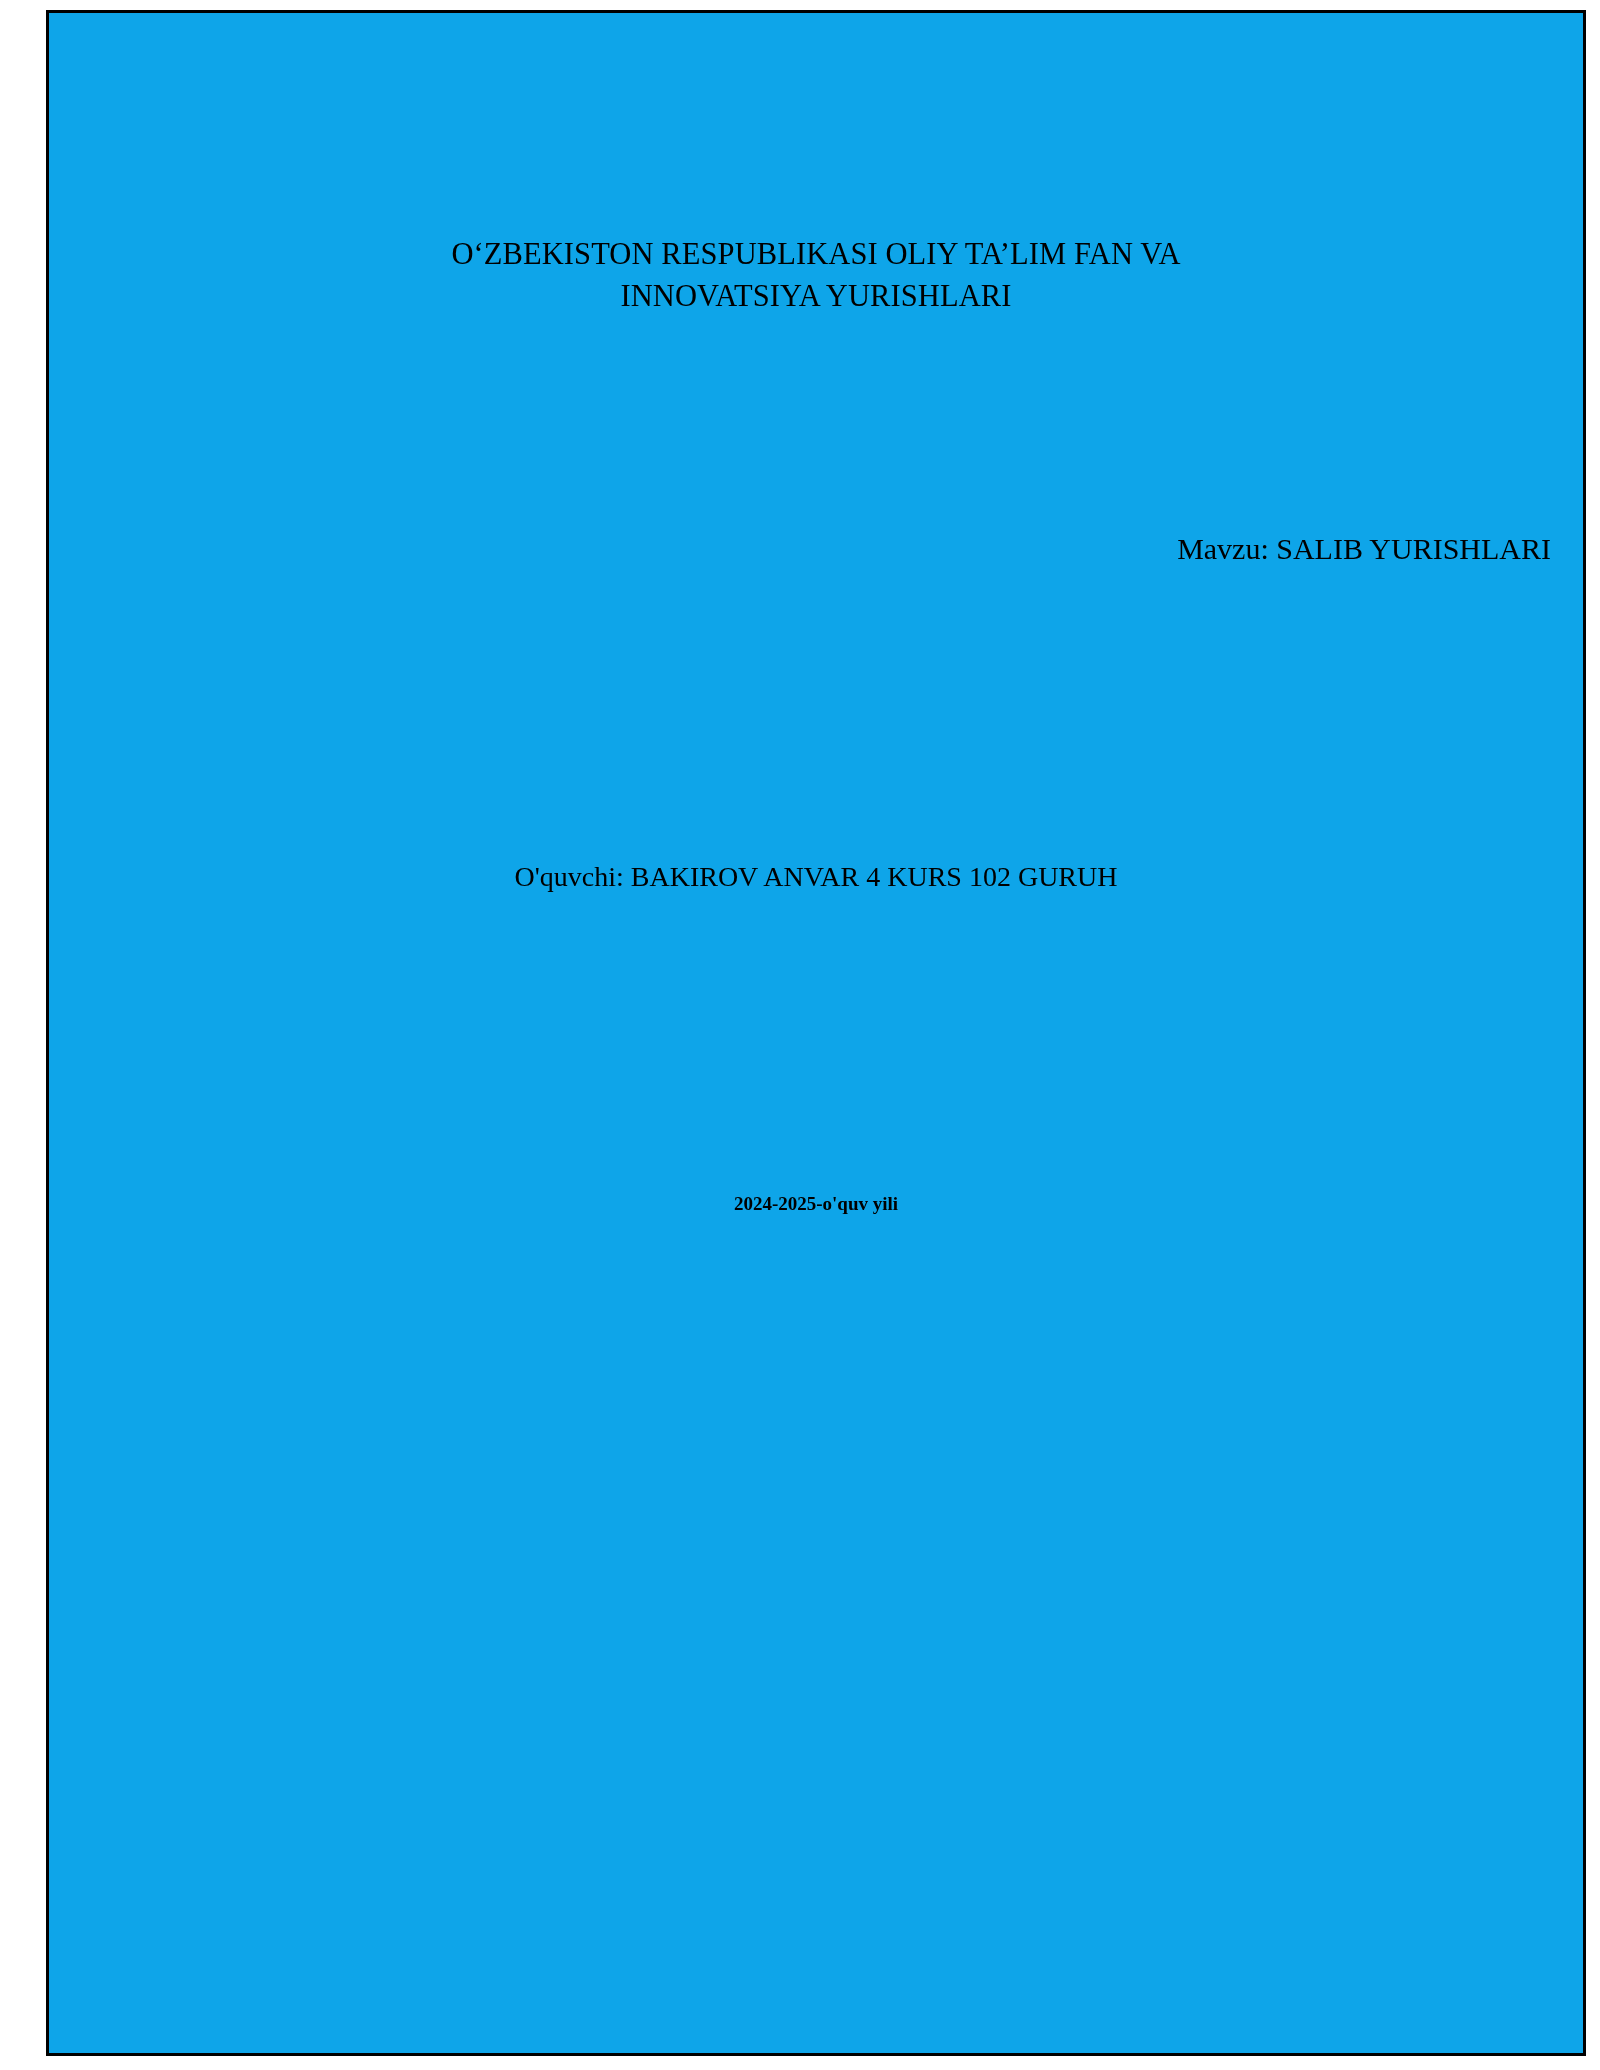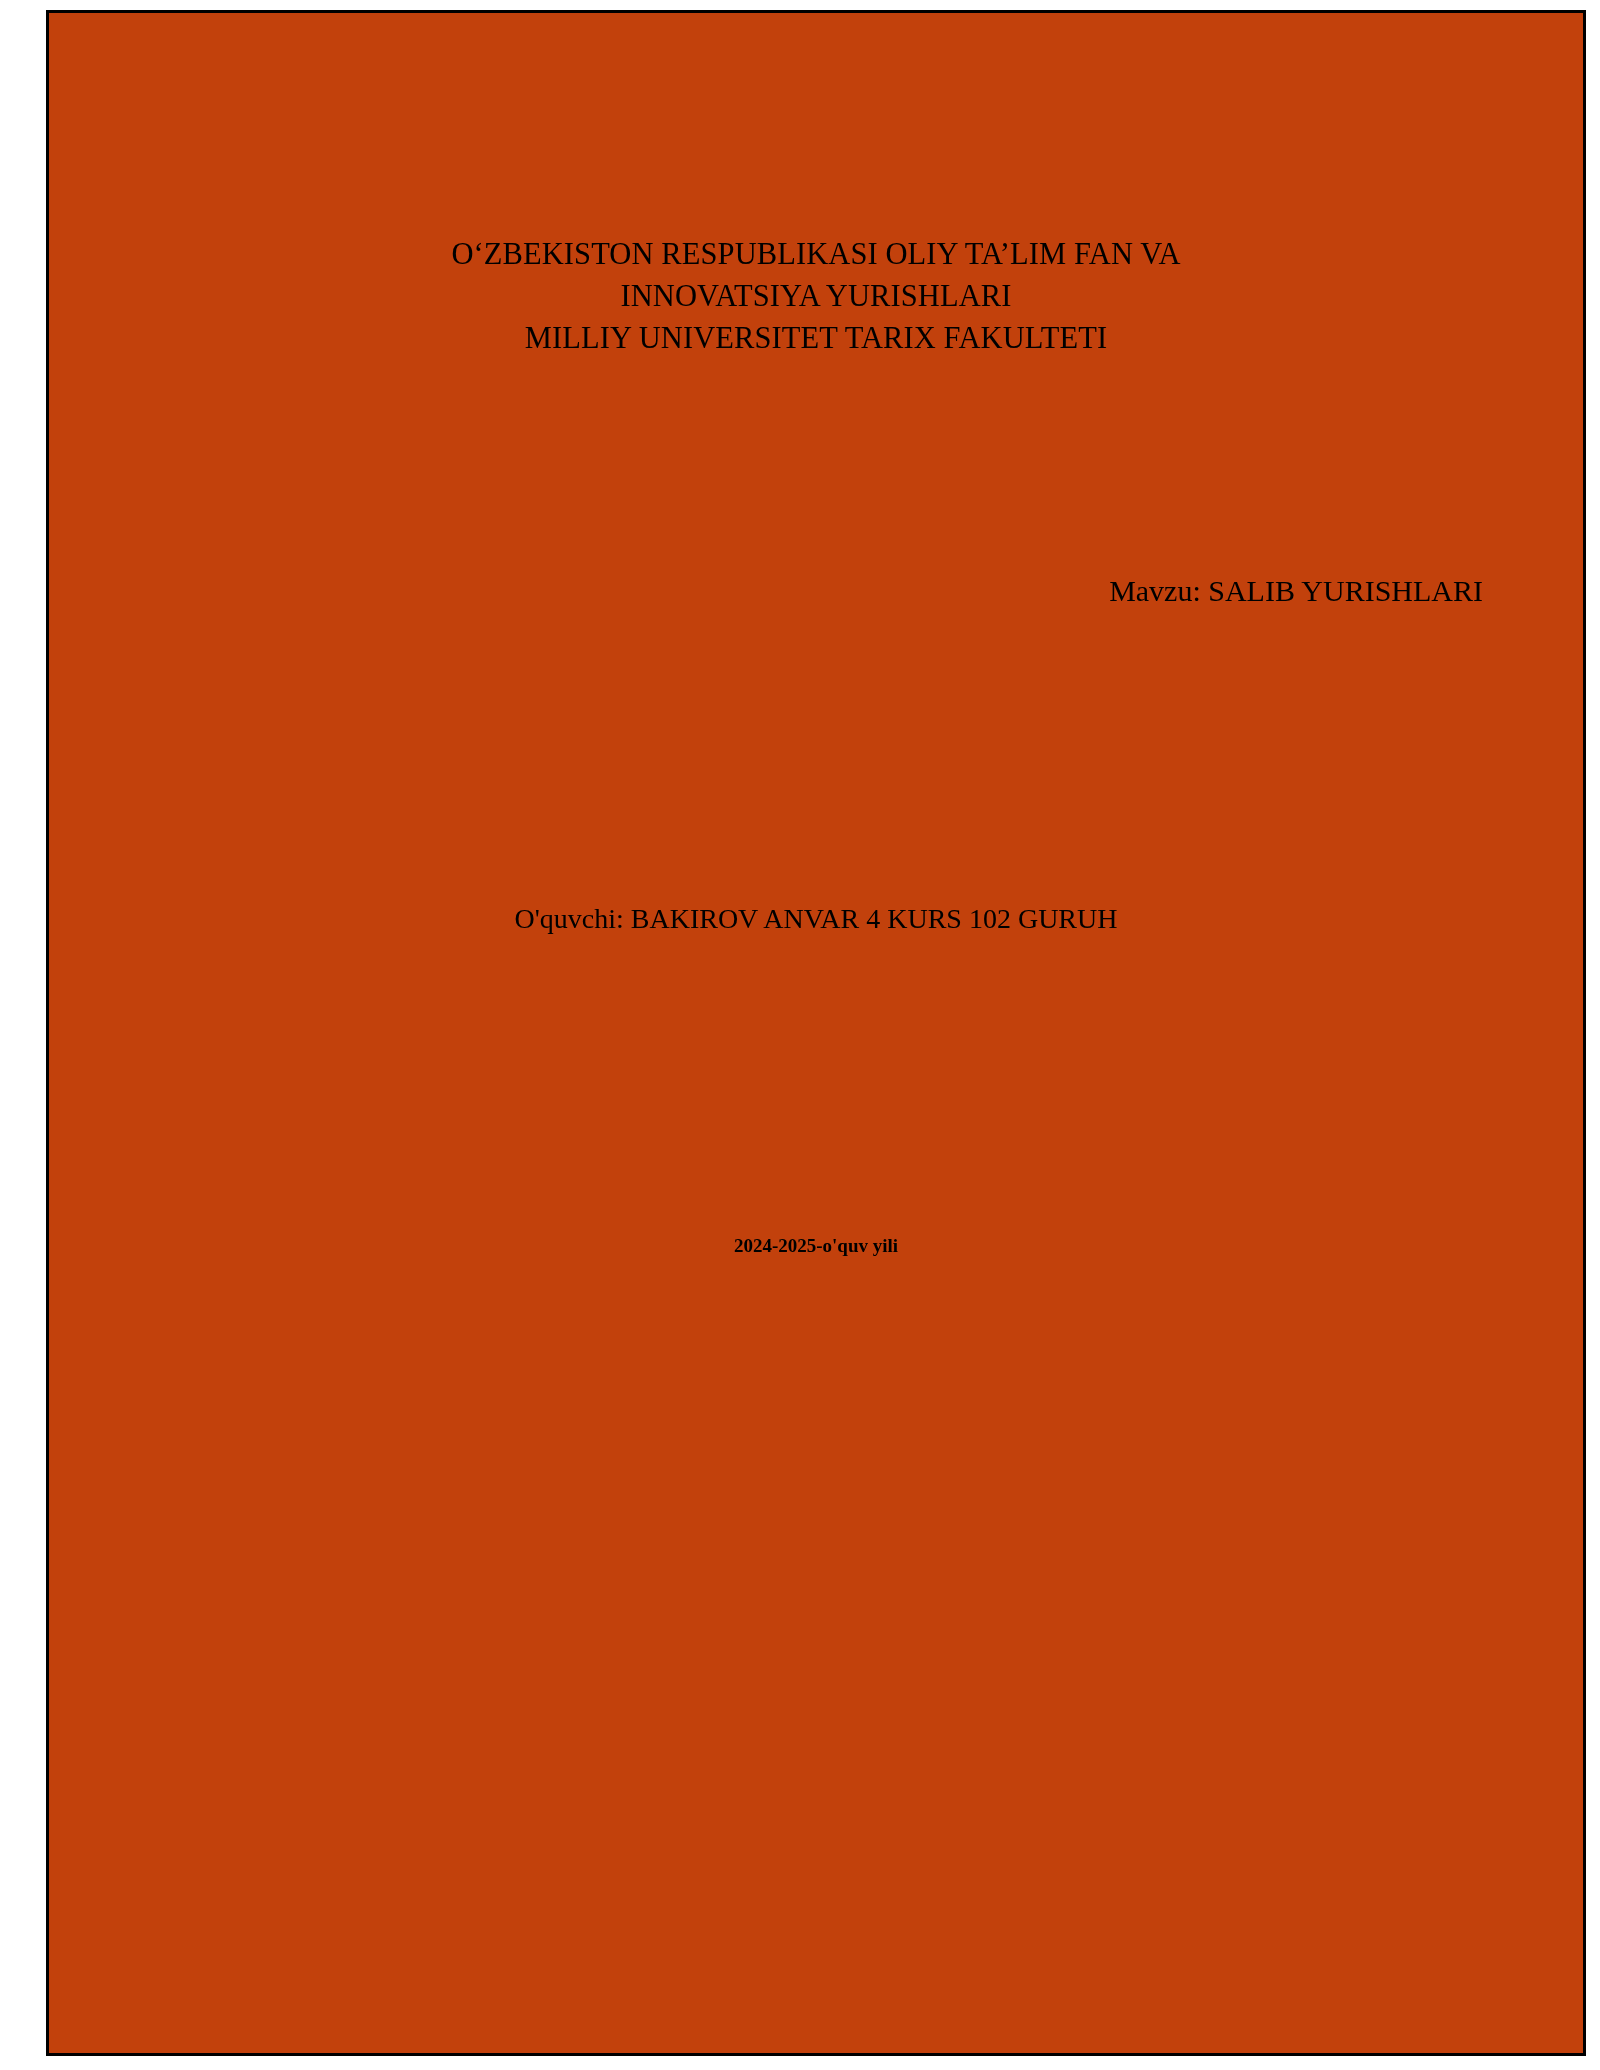--- a/index.html
+++ b/index.html
@@ -21,22 +21,22 @@
     background: #ffffff;
     box-sizing: border-box;
     padding: 10px 14px 14px 46px;
   }
   .page {
     position: relative;
     width: 100%;
     height: 100%;
     box-sizing: border-box;
     border: 3px solid #000000;
-    background: #c2410c;
-    padding: 0 100px;
+    background: #0ea5e9;
+    padding: 0 32px;
   }
   .header-block {
     text-align: center;
     margin-top: 220px;
     font-size: 30.5px;
     line-height: 1.38;
     letter-spacing: 0.1px;
   }
   .header-block .hline {
     display: block;
@@ -72,21 +72,20 @@
 </style>
 </head>
 <body>
 
 <div class="page-wrap">
   <div class="page">
 
     <div class="header-block">
       <span class="hline">O‘ZBEKISTON RESPUBLIKASI OLIY TA’LIM FAN VA</span>
       <span class="hline">INNOVATSIYA YURISHLARI</span>
-      <span class="hline">MILLIY UNIVERSITET TARIX FAKULTETI</span>
     </div>
 
 
     <div class="subject-block">Mavzu: SALIB YURISHLARI</div>
 
     <div class="author-block">O'quvchi: BAKIROV ANVAR 4 KURS 102 GURUH</div>
 
     <div class="year-block">2024-2025-o'quv yili</div>
 
   </div>

